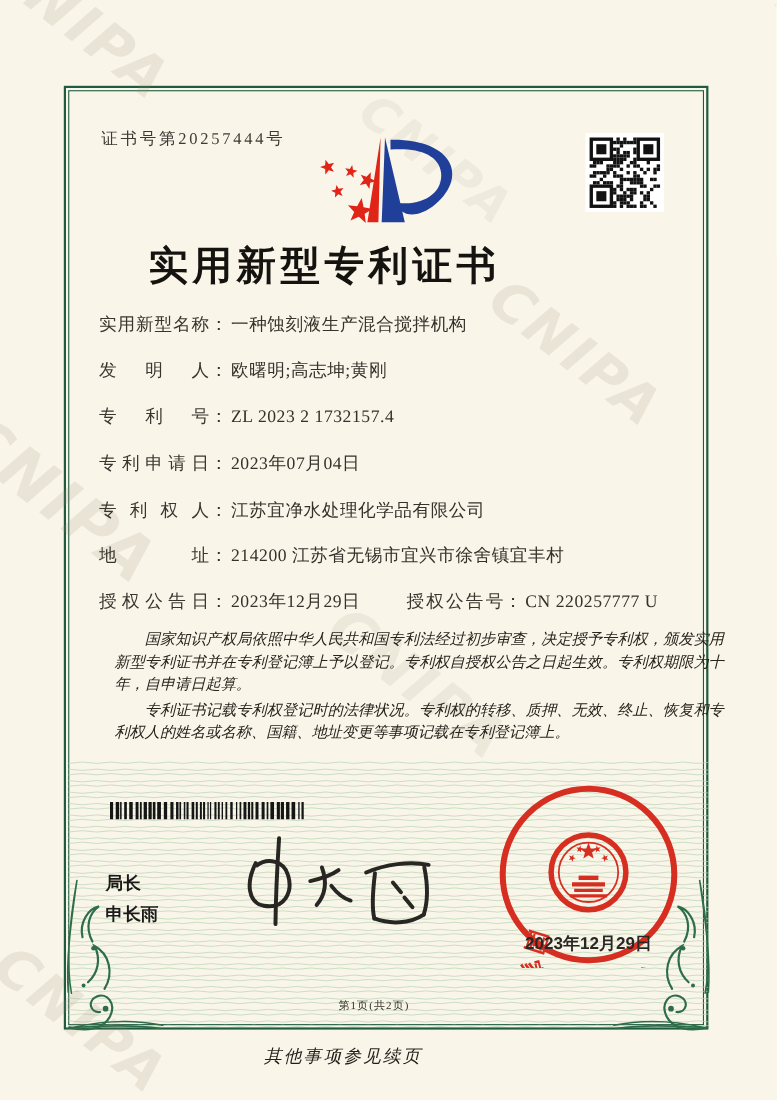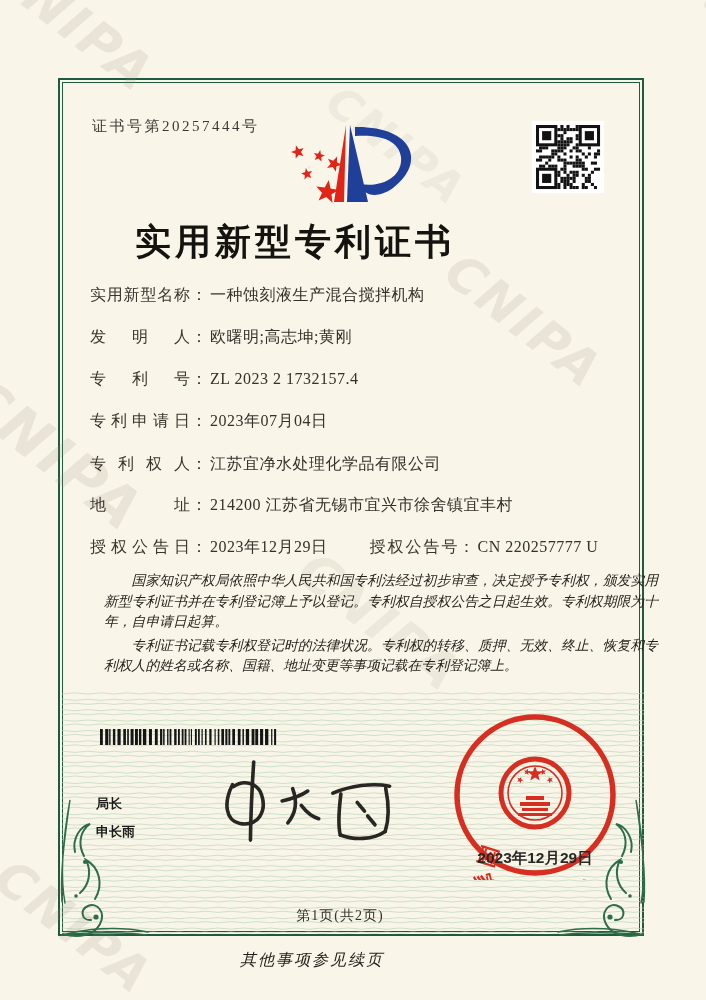--- a/index.html
+++ b/index.html
@@ -36,25 +36,25 @@
   .row-double{display:flex;gap:20px;}
   
   .paras{position:absolute;left:104px;top:571px;width:554px;z-index:3;
          font-size:13.8px;line-height:20.6px;color:#27231d;font-style:italic;
          text-align:justify;}
   .paras p{margin:0;text-indent:2em;}
   .paras p + p{margin-top:3px;}
   .barcode{position:absolute;left:100px;top:729px;z-index:3;}
   .official{position:absolute;left:96px;top:790px;z-index:3;
             font-family:"Liberation Sans","DejaVu Sans",sans-serif;
-            font-weight:700;font-size:13px;color:#1b1a18;line-height:28px;}
+            font-weight:700;font-size:16px;color:#1b1a18;line-height:28px;}
   .signature{position:absolute;left:205px;top:748px;z-index:4;transform:rotate(-2deg);}
   .seal{position:absolute;left:450px;top:710px;z-index:4;opacity:0.95;}
   .page-info{position:absolute;left:0;top:907px;width:680px;text-align:center;
-             font-size:14px;color:#33302a;z-index:3;letter-spacing:1px;}
+             font-size:10px;color:#33302a;z-index:3;letter-spacing:1px;}
   .continuation{position:absolute;left:0;top:950px;width:624px;text-align:center;
              font-size:16px;font-style:italic;color:#221f1a;z-index:3;letter-spacing:2px;}
 </style>
 </head>
 <body>
 
 <div class="page">
 
   <span class="wm" style="left:-22px;top:-8px;font-size:52px;">CNIPA</span>
   <span class="wm" style="left:648px;top:-18px;font-size:48px;">CNIPA</span>

